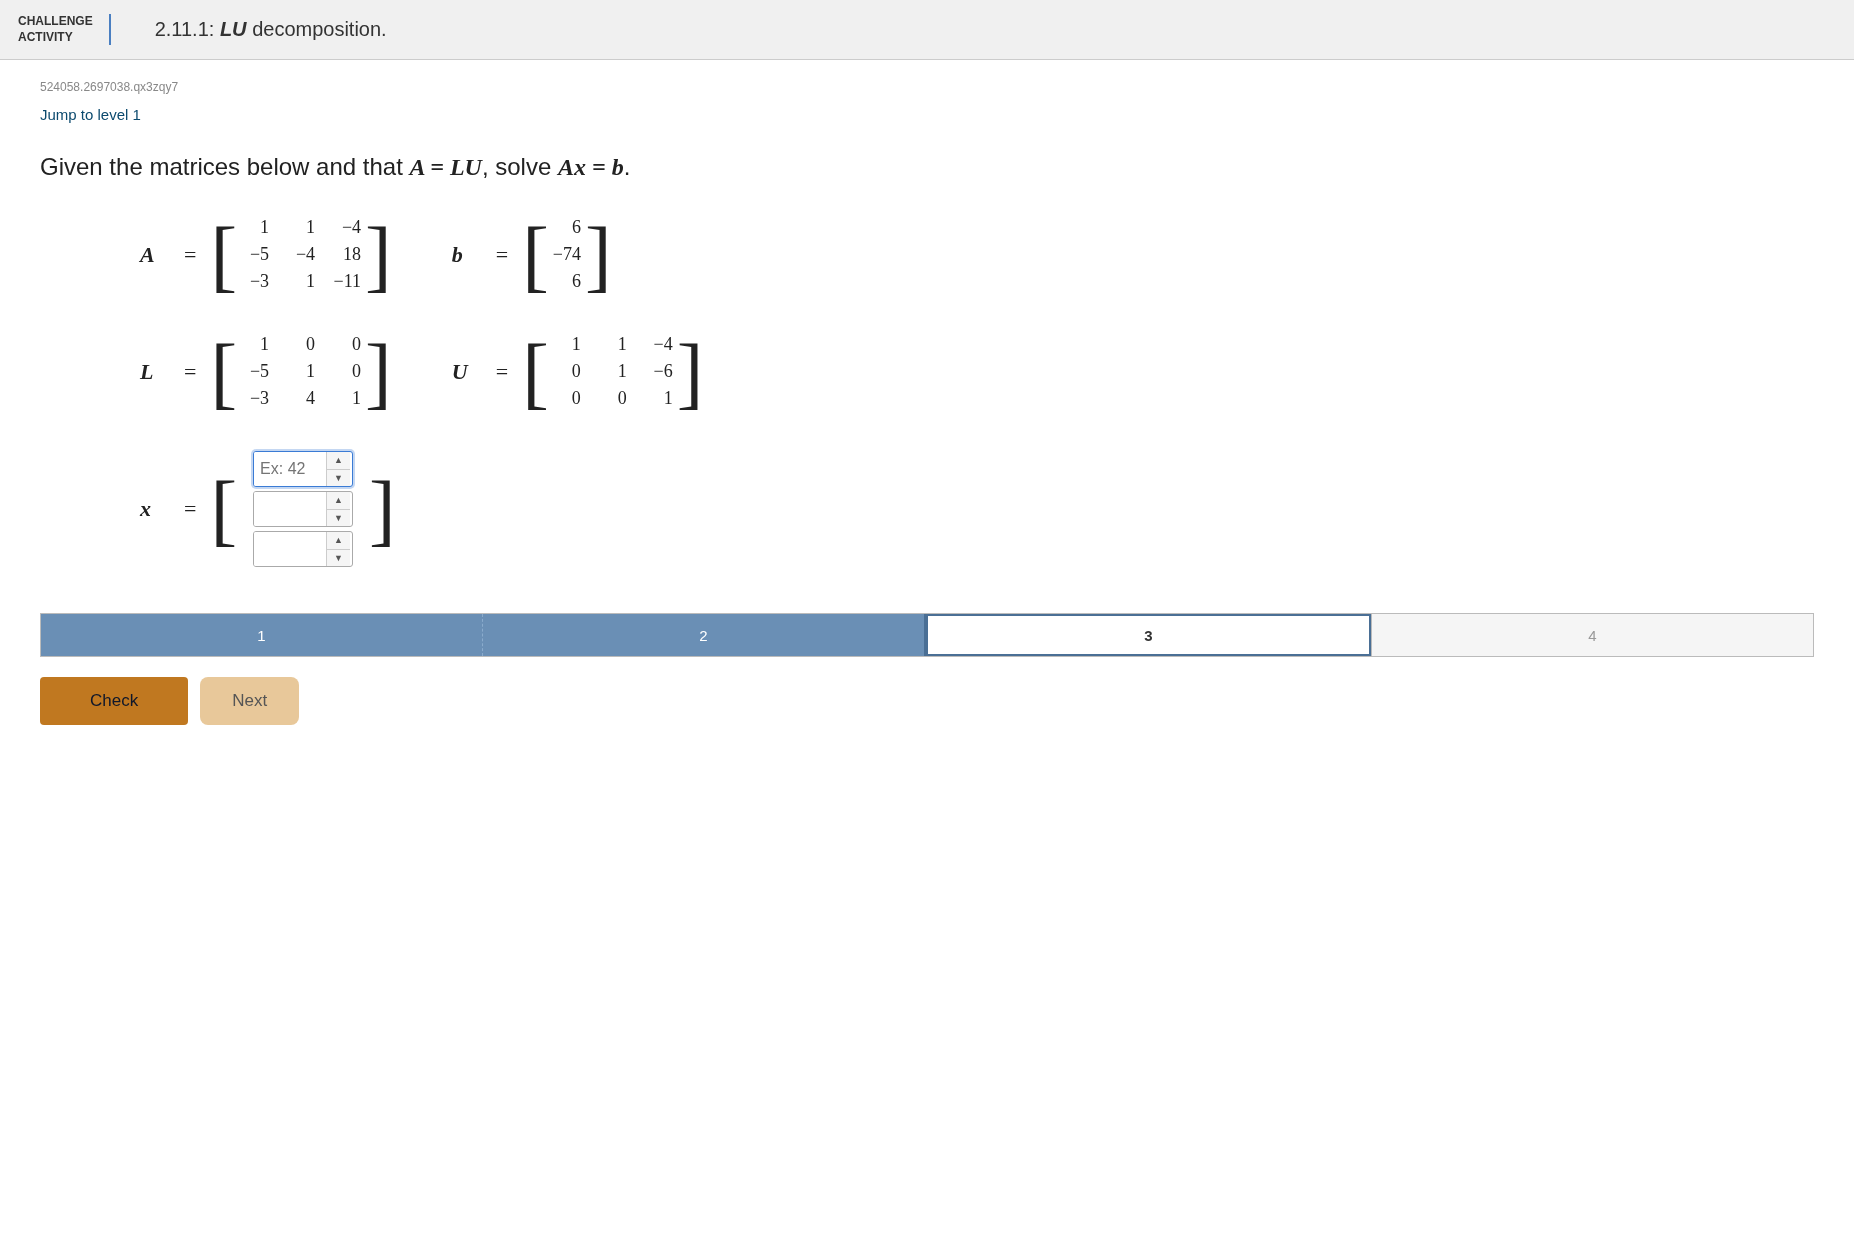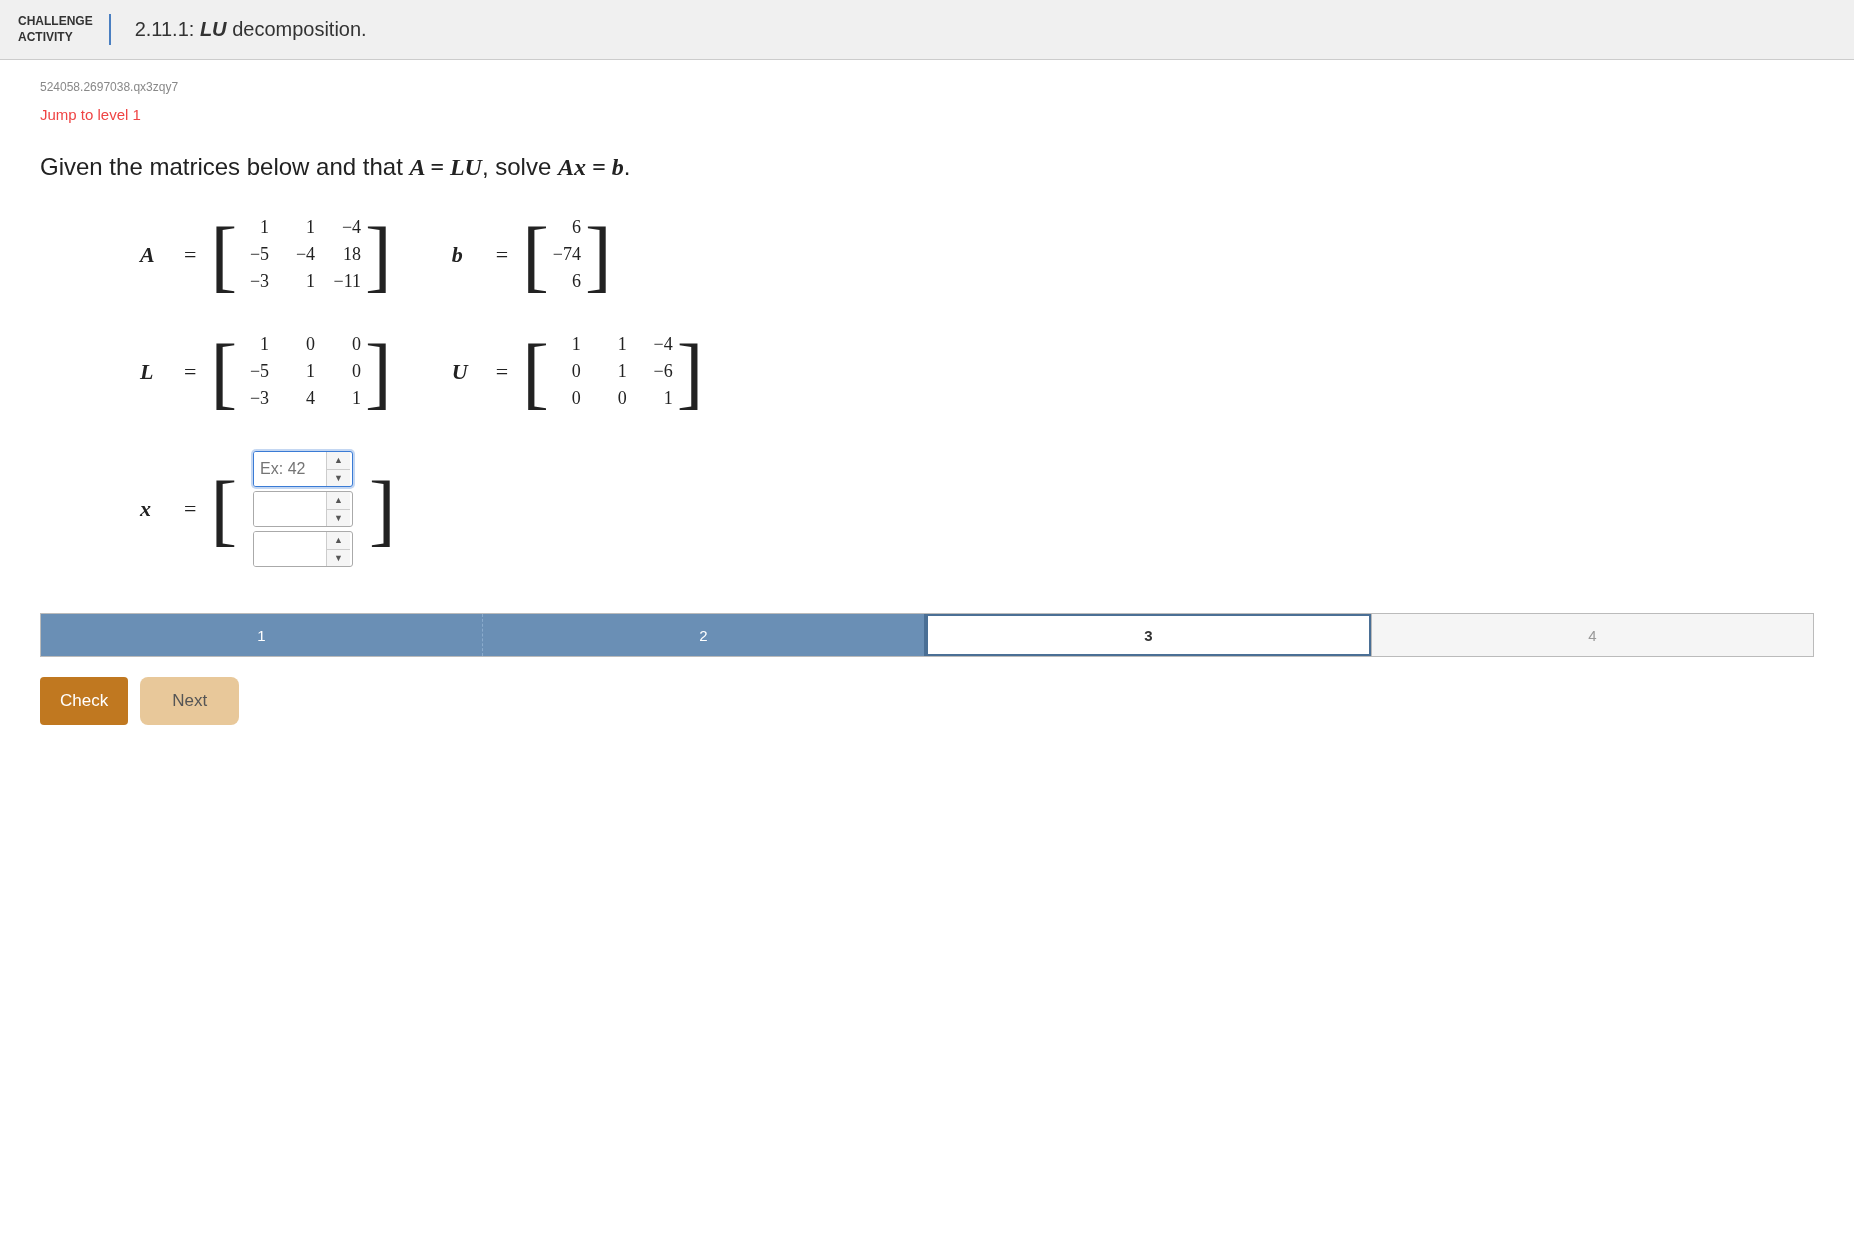--- a/index.html
+++ b/index.html
@@ -28,20 +28,21 @@
       line-height: 1.3;
       border-right: 2px solid #4a7fc1;
       padding-right: 16px;
       margin-right: 24px;
     }
     .header-title {
       font-family: Arial, sans-serif;
       font-size: 20px;
       color: #333;
       font-weight: normal;
+      margin-left: 20px;
     }
     .header-title em {
       font-style: italic;
       font-weight: bold;
     }
 
     
     .content {
       padding: 20px 40px 20px 40px;
     }
@@ -49,21 +50,21 @@
     .session-id {
       font-family: Arial, sans-serif;
       font-size: 12px;
       color: #888;
       margin-bottom: 10px;
     }
 
     .jump-link {
       font-family: Arial, sans-serif;
       font-size: 15px;
-      color: #ef4444;
+      color: #0c4a6e;
       text-decoration: none;
       cursor: pointer;
       display: inline-block;
       margin-bottom: 30px;
     }
 
     .problem-statement {
       font-size: 24px;
       margin-bottom: 30px;
       font-family: Arial, sans-serif;
@@ -223,23 +224,23 @@
     .seg-3 { background: #fff; color: #444; border: 2px solid #4a6f95; }
     .seg-4 { background: #f5f5f5; color: #999; border-left: 1px solid #bbb; }
 
     
     .btn-row {
       display: flex;
       gap: 12px;
     }
     .btn-check {
       background: #c07820;
-      color: #ffffff;
+      color: #0f172a;
       border: none;
-      padding: 14px 20px;
+      padding: 14px 50px;
       font-size: 17px;
       font-family: Arial, sans-serif;
       border-radius: 4px;
       cursor: pointer;
       font-weight: 500;
     }
 
     .btn-next {
       background: #e8c89a;
       color: #555;

